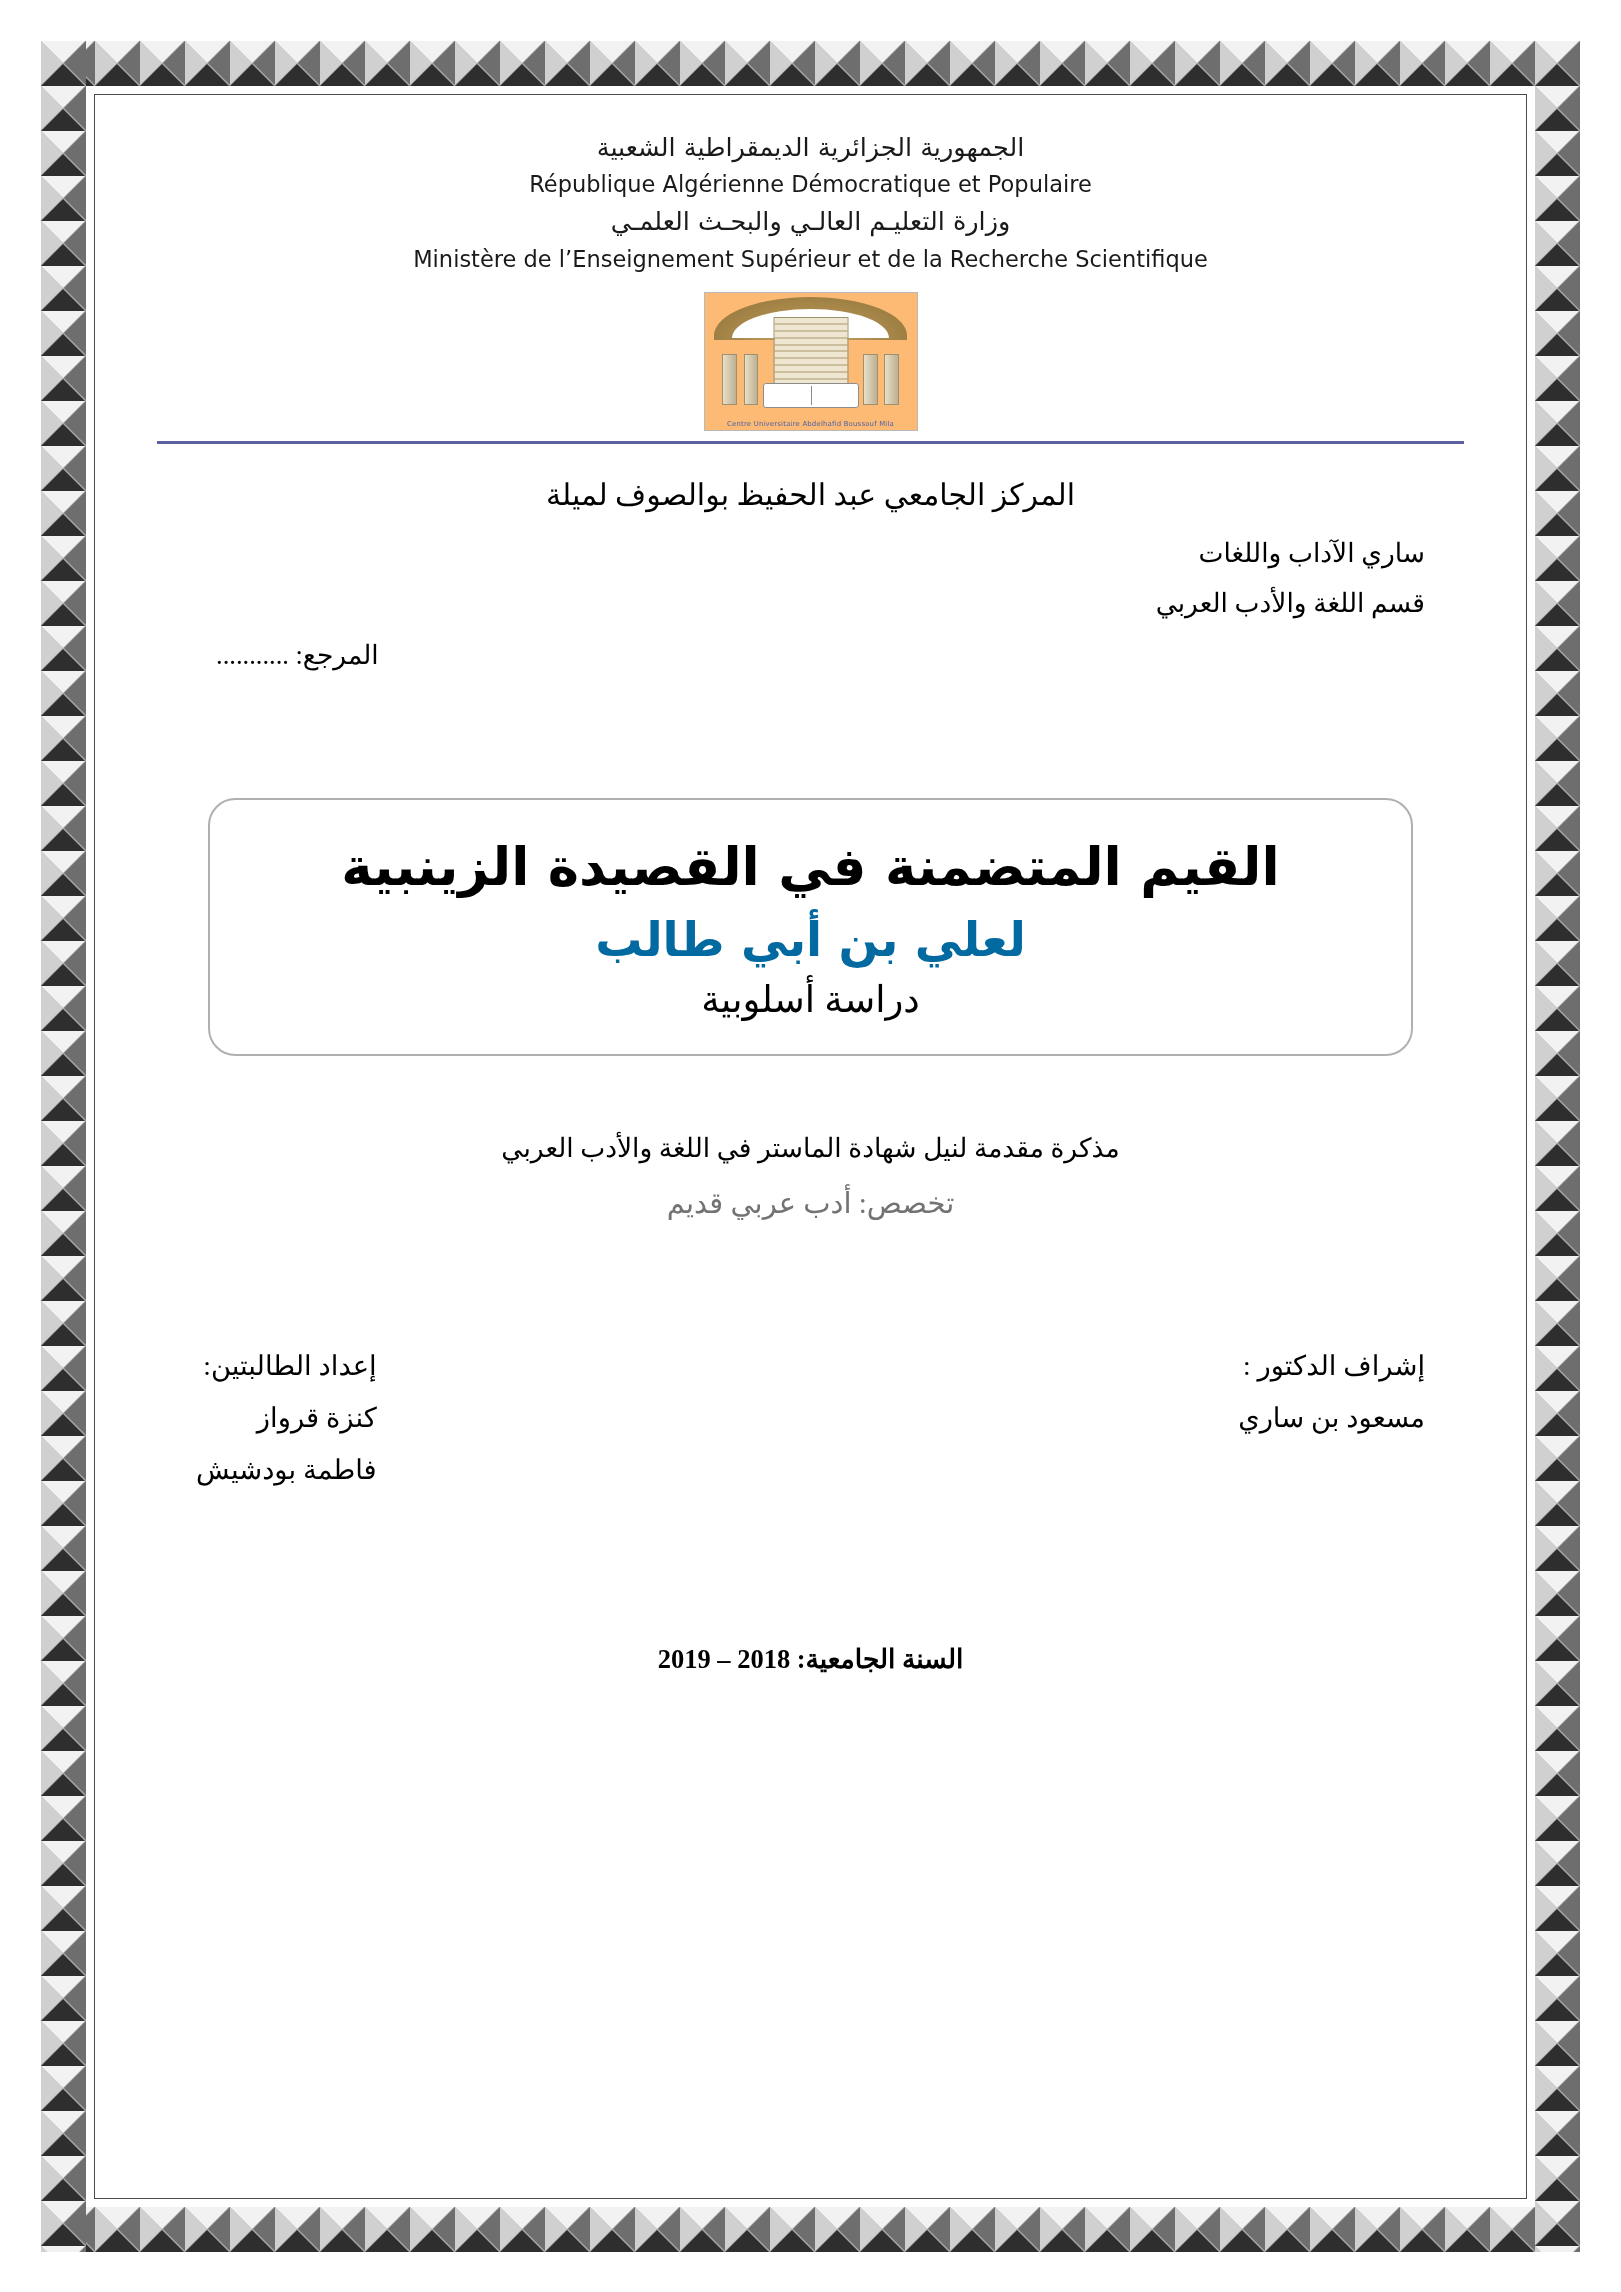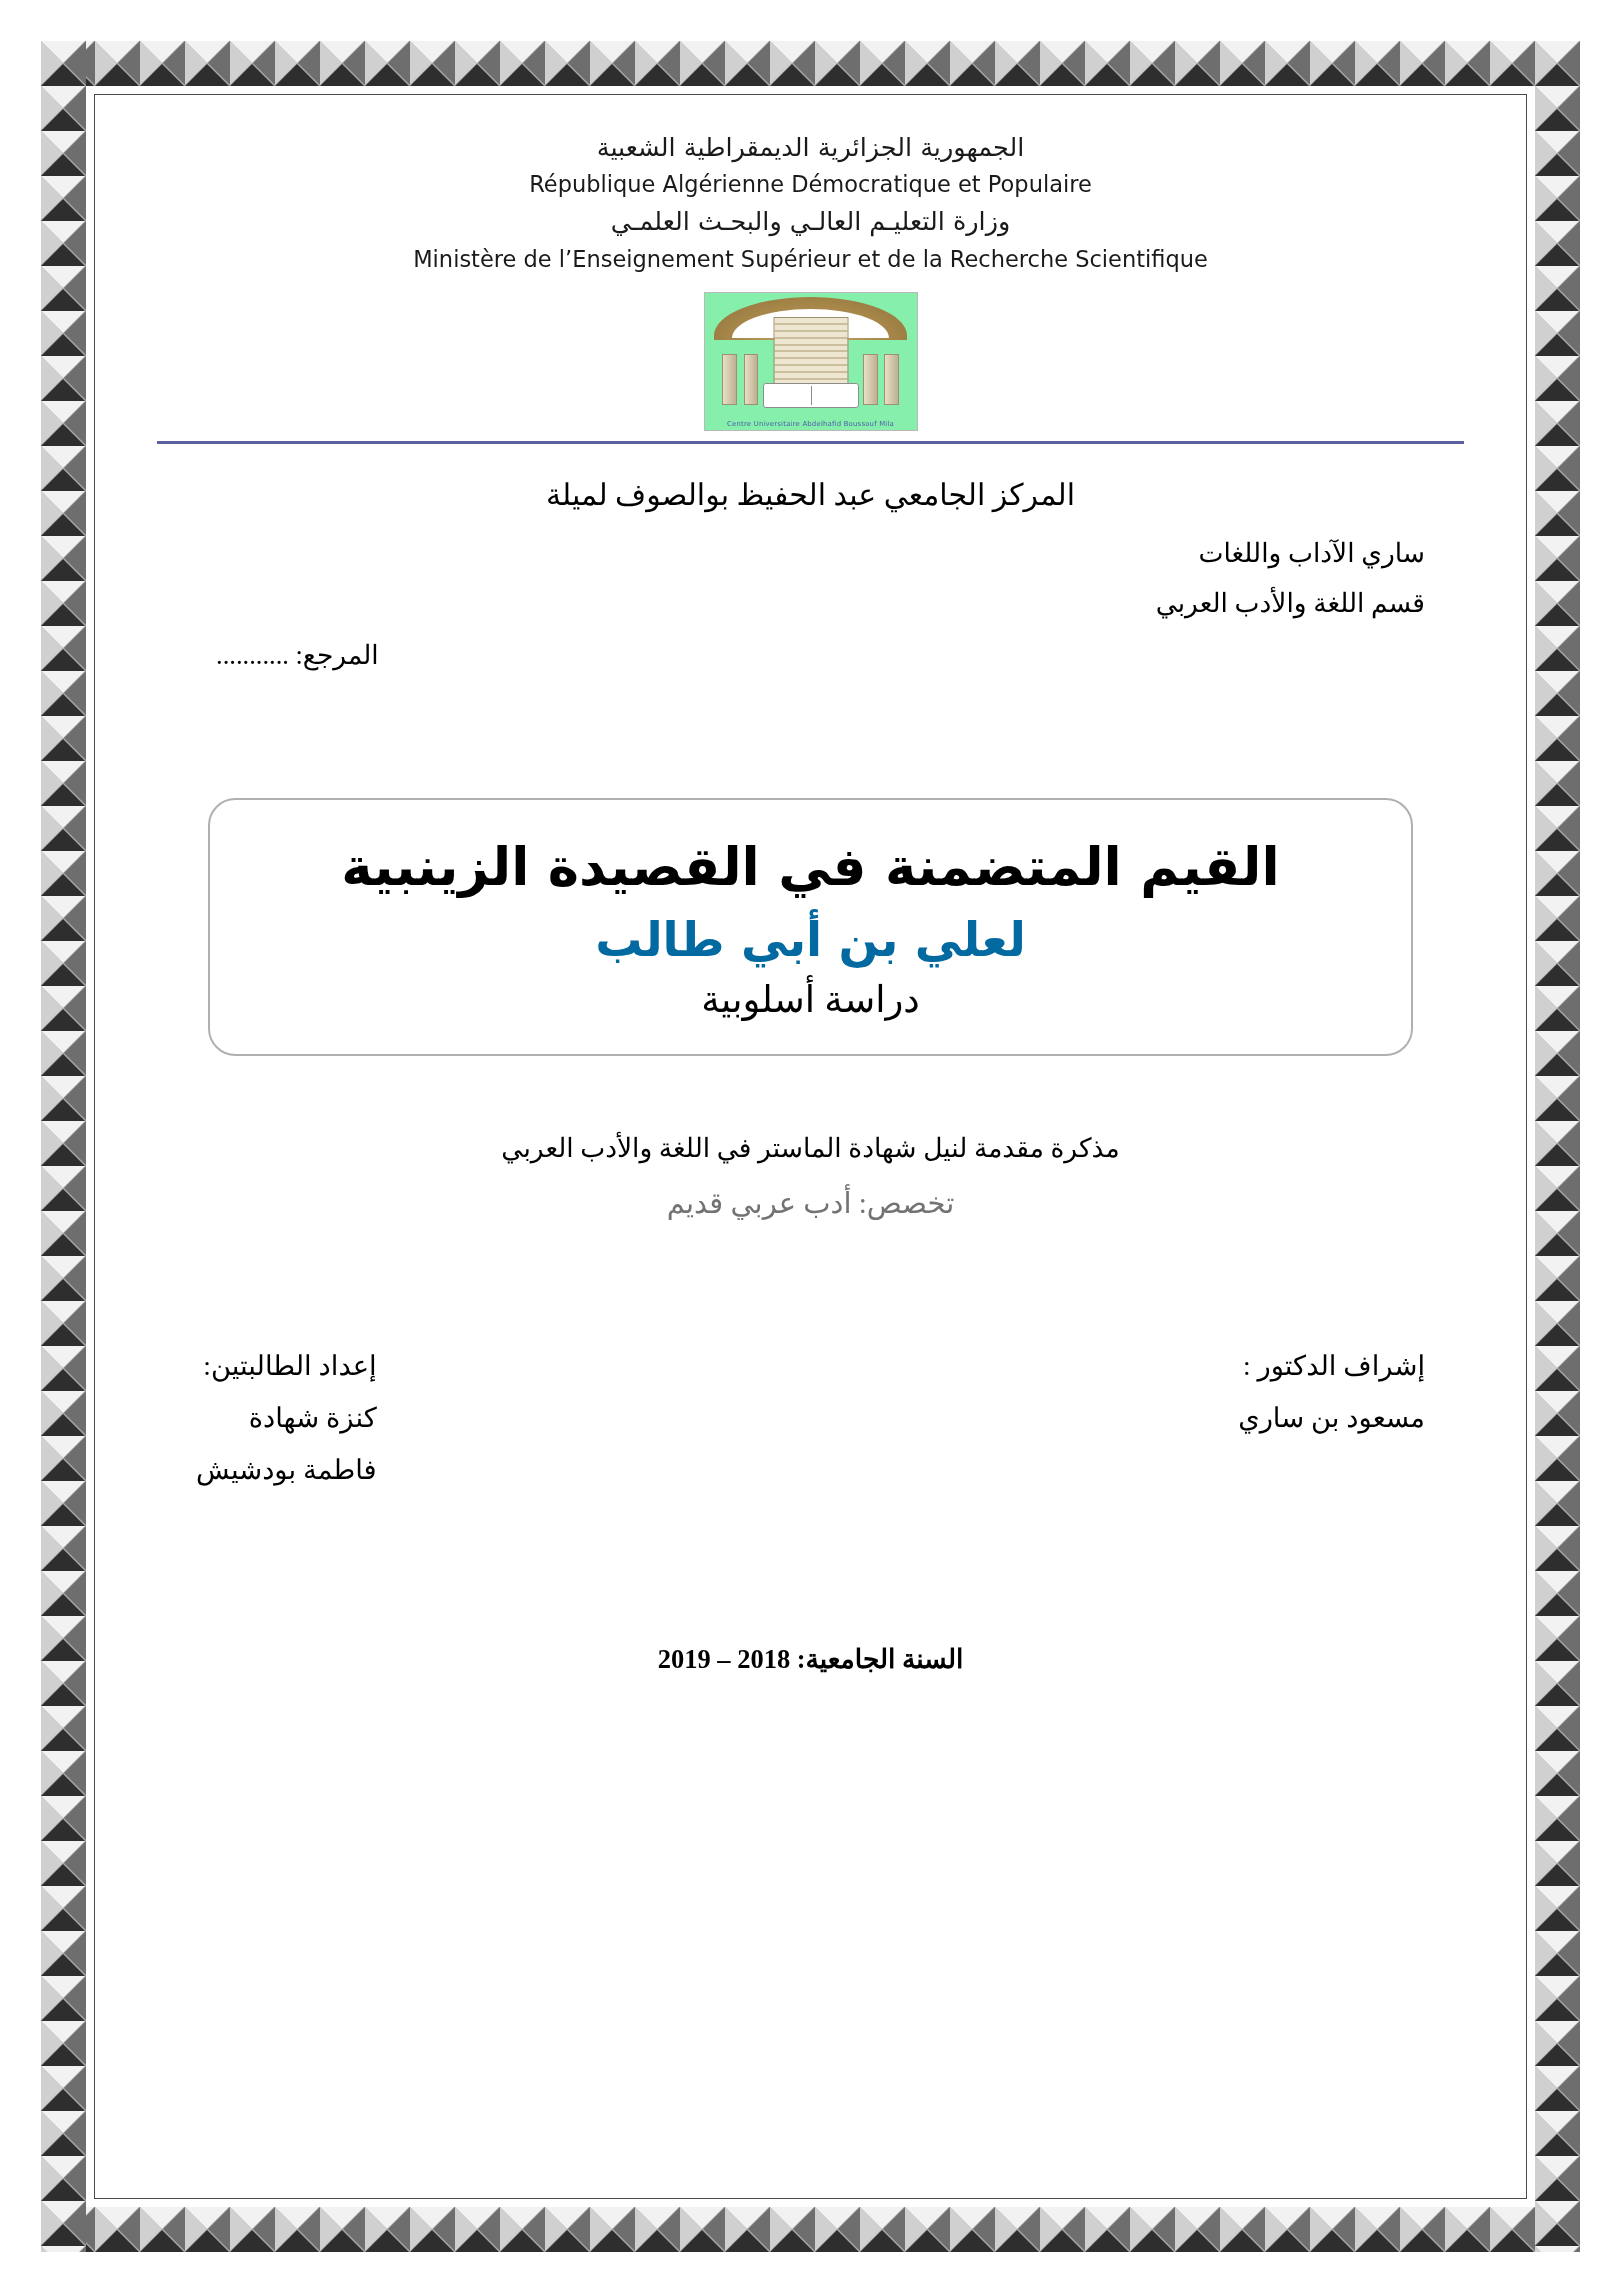--- a/index.html
+++ b/index.html
@@ -126,21 +126,21 @@
   
   .logo-wrap {
     margin-top: 15.7px;
     display: flex;
     justify-content: center;
   }
   .logo {
     width: 212px;
     height: 137px;
     border: 1px solid #b9b9b9;
-    background: #86efac;
+    background: #fdba74;
     position: relative;
     overflow: hidden;
   }
   .logo .arch {
     position: absolute;
     left: 9.8px; right: 9.8px; top: 3.9px;
     height: 43px;
     background: radial-gradient(ellipse at 50% 100%, #c8a96a 0%, #a8884a 55%, #8d6f38 100%);
     border-radius: 108px 108px 0 0 / 43px 43px 0 0;
   }
@@ -1378,21 +1378,21 @@
     <div class="degree-line">مذكرة مقدمة لنيل شهادة الماستر في اللغة والأدب العربي</div>
     <div class="spec-line">تخصص: أدب عربي قديم</div>
 
     <div class="people">
       <div class="col-block supervisor">
         <div>إشراف الدكتور :</div>
         <div>مسعود بن ساري</div>
       </div>
       <div class="col-block students">
         <div>إعداد الطالبتين:</div>
-        <div>كنزة شهادة</div>
+        <div>كنزة قرواز</div>
         <div>فاطمة بودشيش</div>
       </div>
     </div>
 
     <div class="year">السنة الجامعية: 2018 – 2019</div>
 
   </div>
 </div>
 
 

